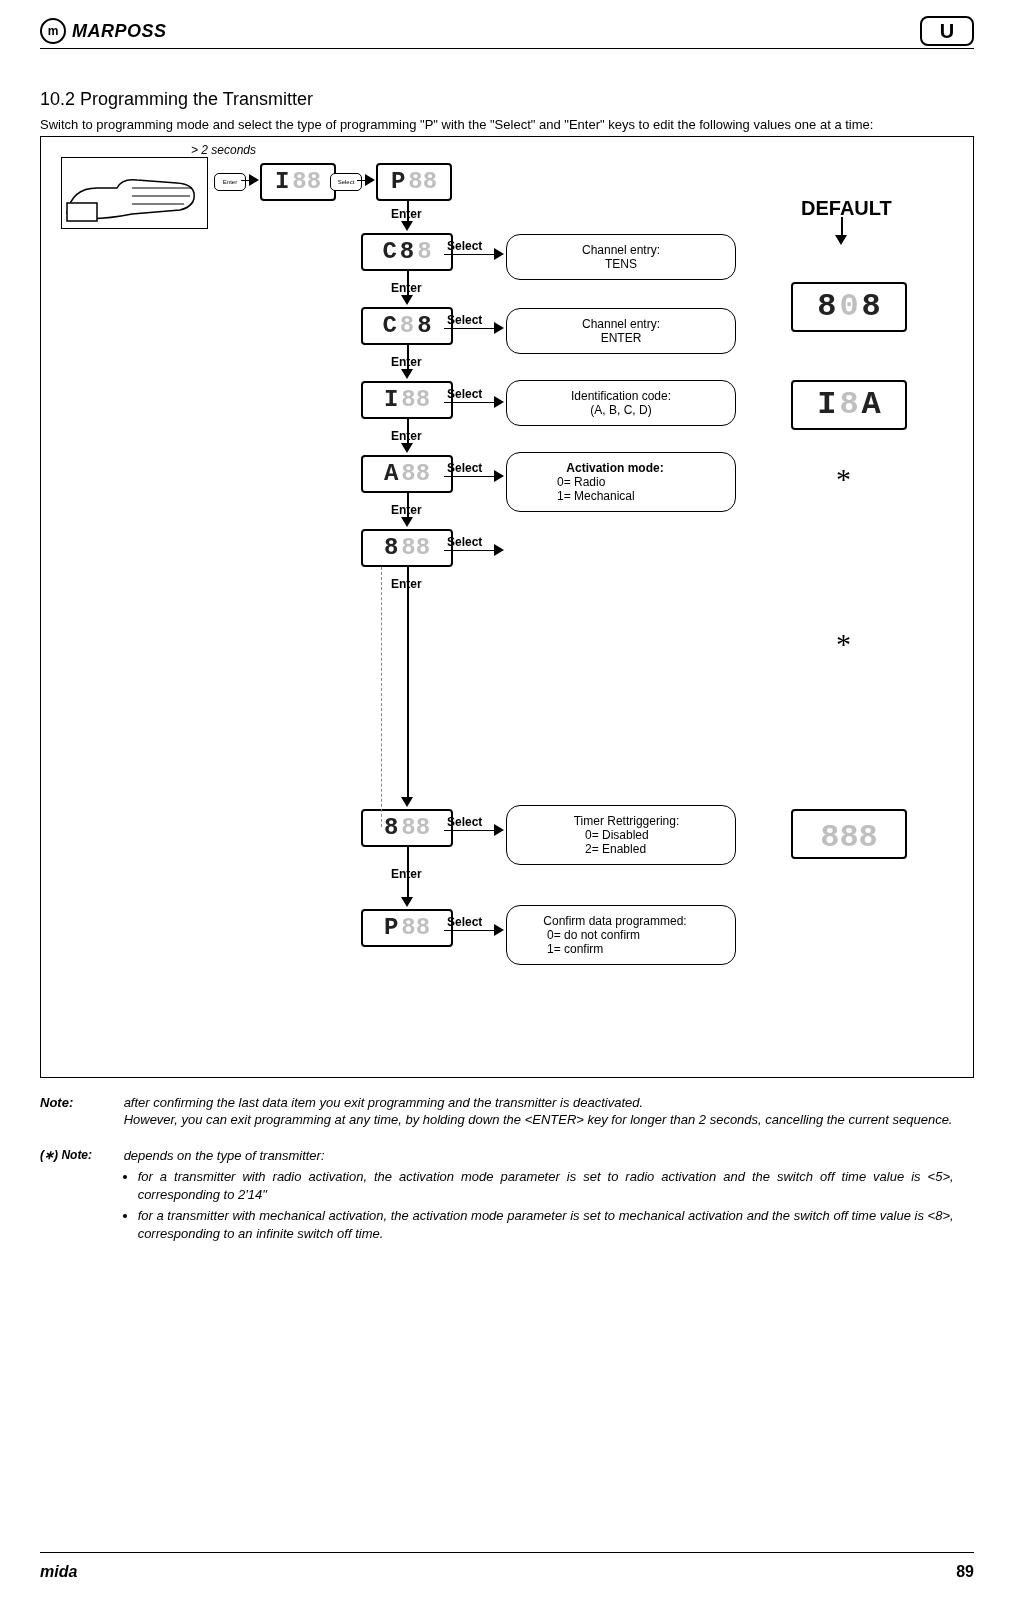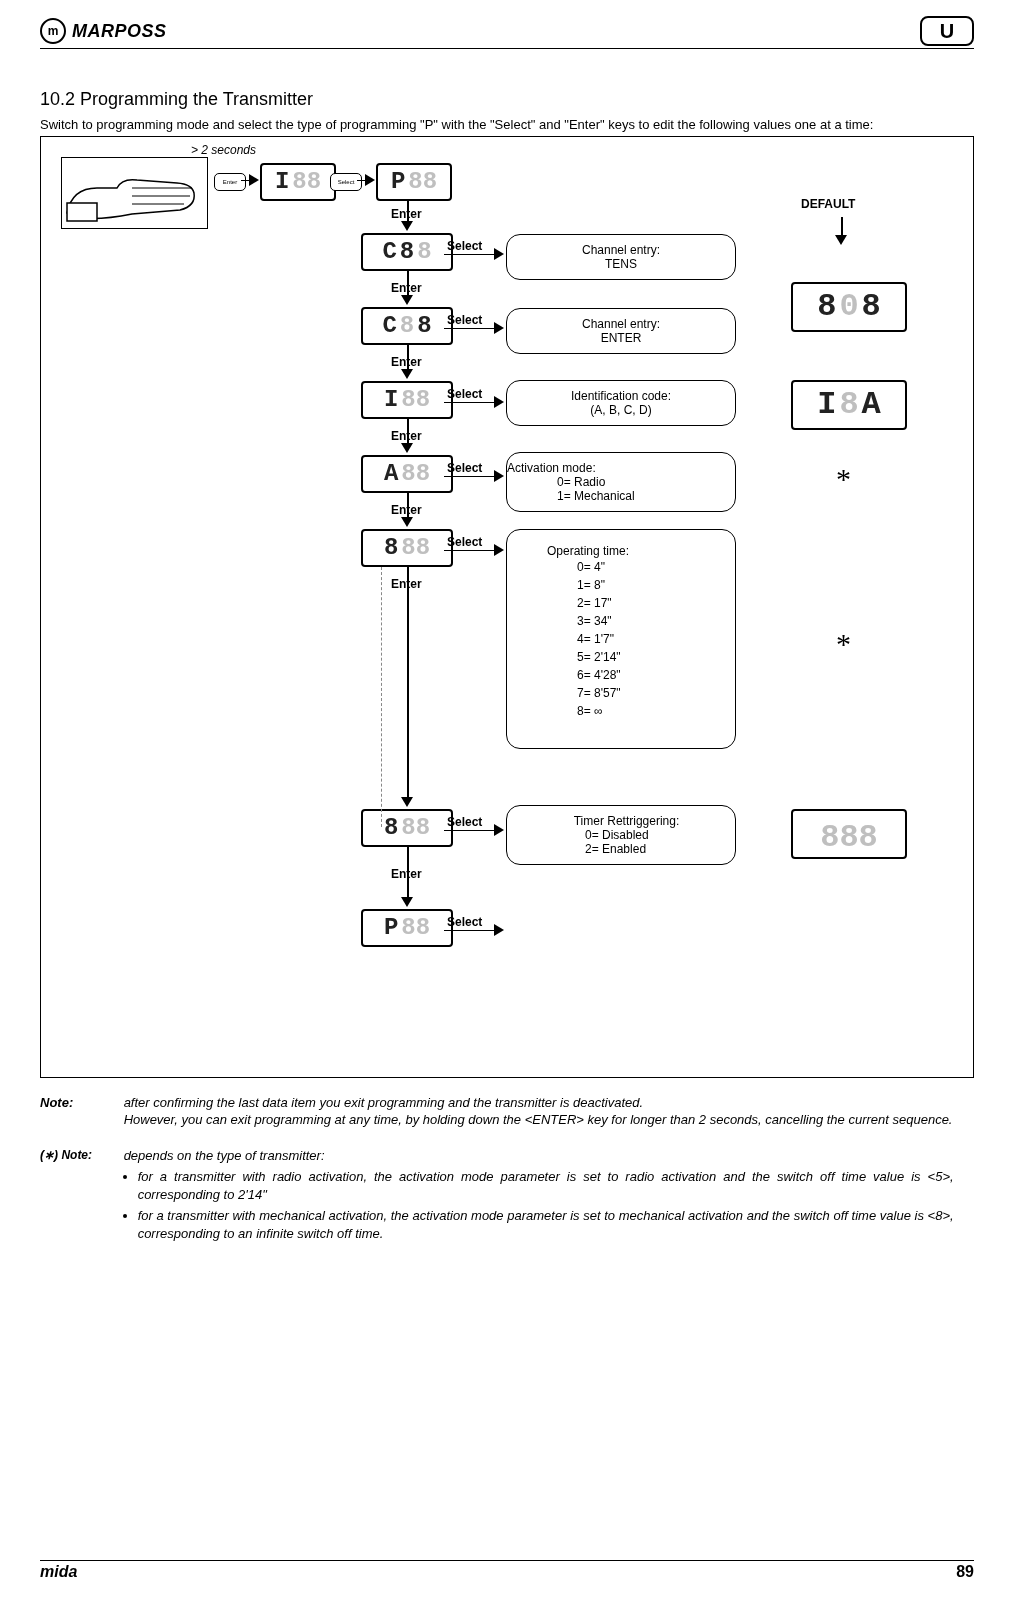--- a/index.html
+++ b/index.html
@@ -111,21 +111,21 @@
     border: 1px solid #000;
     border-radius: 14px;
     background:#fff;
     padding: 8px 12px;
     font-size: 12px;
     text-align: center;
     width: 230px;
     box-sizing: border-box;
   }
   .desc-box.tall { text-align: left; padding: 14px 20px; }
-  .default-label { font-size: 12px; font-weight: bold; }
+  .default-label { font-size: 20px; font-weight: bold; }
   .star { font-size: 30px; font-family: serif; }
   .arrow-down::after {
     content:''; display:block;
     width:0;height:0;
     border-left:6px solid transparent;
     border-right:6px solid transparent;
     border-top:10px solid #000;
     margin: 0 auto;
   }
   .arrow-right::after {
@@ -145,21 +145,21 @@
   .notes .label { font-weight: bold; font-style: italic; display:inline-block; width: 80px; vertical-align: top;}
   .notes .body { font-style: italic; display:inline-block; width: 830px; vertical-align: top; text-align: justify;}
   .notes ul { margin: 4px 0 0 0; padding-left: 14px; }
   .notes li { margin-bottom: 4px; text-align: justify;}
   .footer {
     position: absolute;
     bottom: 18px;
     left: 40px; right: 40px;
     border-top: 1.5px solid #000;
     display:flex; justify-content:space-between;
-    padding-top: 2px;
+    padding-top: 10px;
     font-weight: bold;
     font-style: italic;
     font-size: 16px;
   }
   .footer .pn { font-style: normal;}
 </style>
 </head>
 <body>
 
 <div class="page">
@@ -276,51 +276,37 @@
     <div class="abs arrow-down" style="left:360px; top:306px;"></div>
 
     <div class="abs seg-disp" style="left:320px; top:318px; width:78px;">
       <span class="black">A</span>
         <span class="gray">88</span>
     </div>
     <div class="abs hline" style="left:403px; top:339px; width:50px;"></div>
     <div class="abs label-select" style="left:406px; top:324px;">Select</div>
     <div class="abs arrow-right" style="left:453px; top:333px;"></div>
     <div class="abs desc-box" style="left:465px; top:315px; text-align:left; padding-left:50px;">
-      <div style="margin-left:-50px;">Activation mode:</div>
+      <div style="text-align:center; margin-left:-50px;font-weight:bold;">Activation mode:</div>
       <div>0= Radio</div>
       <div>1= Mechanical</div>
     </div>
     <div class="abs star" style="left:795px; top:325px;">*</div>
 
     <div class="abs vline" style="left:366px; top:356px; height:24px;"></div>
     <div class="abs label-enter" style="left:350px; top:366px;">Enter</div>
     <div class="abs arrow-down" style="left:360px; top:380px;"></div>
 
     <div class="abs seg-disp" style="left:320px; top:392px; width:78px;">
       <span class="black">8</span>
         <span class="gray">88</span>
     </div>
     <div class="abs hline" style="left:403px; top:413px; width:50px;"></div>
     <div class="abs label-select" style="left:406px; top:398px;">Select</div>
     <div class="abs arrow-right" style="left:453px; top:407px;"></div>
-    <div class="abs desc-box tall" style="left:465px; top:392px; height:220px;">
-      <div style="margin-left:20px;">Operating time:</div>
-      <div style="margin-left:50px; line-height:1.5;">
-        <div>0= 4"</div>
-        <div>1= 8"</div>
-        <div>2= 17"</div>
-        <div>3= 34"</div>
-        <div>4= 1'7"</div>
-        <div>5= 2'14"</div>
-        <div>6= 4'28"</div>
-        <div>7= 8'57"</div>
-        <div>8= ∞</div>
-      </div>
-    </div>
     <div class="abs star" style="left:795px; top:490px;">*</div>
 
     <div class="abs vline" style="left:366px; top:430px; height:230px;"></div>
     <div class="abs label-enter" style="left:350px; top:440px;">Enter</div>
     <div class="abs arrow-down" style="left:360px; top:660px;"></div>
 
     <div class="abs seg-disp" style="left:320px; top:672px; width:78px;">
       <span class="black">8</span>
         <span class="gray">88</span>
     </div>
@@ -340,20 +326,25 @@
     <div class="abs label-enter" style="left:350px; top:730px;">Enter</div>
     <div class="abs arrow-down" style="left:360px; top:760px;"></div>
 
     <div class="abs seg-disp" style="left:320px; top:772px; width:78px;">
       <span class="black">P</span>
         <span class="gray">88</span>
     </div>
     <div class="abs hline" style="left:403px; top:793px; width:50px;"></div>
     <div class="abs label-select" style="left:406px; top:778px;">Select</div>
     <div class="abs arrow-right" style="left:453px; top:787px;"></div>
+    <div class="abs desc-box" style="left:465px; top:768px; text-align:left; padding-left:40px;">
+      <div style="text-align:center; margin-left:-40px;">Confirm data programmed:</div>
+      <div>0= do not confirm</div>
+      <div>1= confirm</div>
+    </div>
 
     <div class="abs" style="left:340px; top:430px; height:260px; border-left:1.5px dashed #888;"></div>
 
   </div>
 
   <div class="notes">
     <div>
       <span class="label">Note:</span>
       <span class="body">
         <span>after confirming the last data item you exit programming and the transmitter is deactivated.</span><br>

